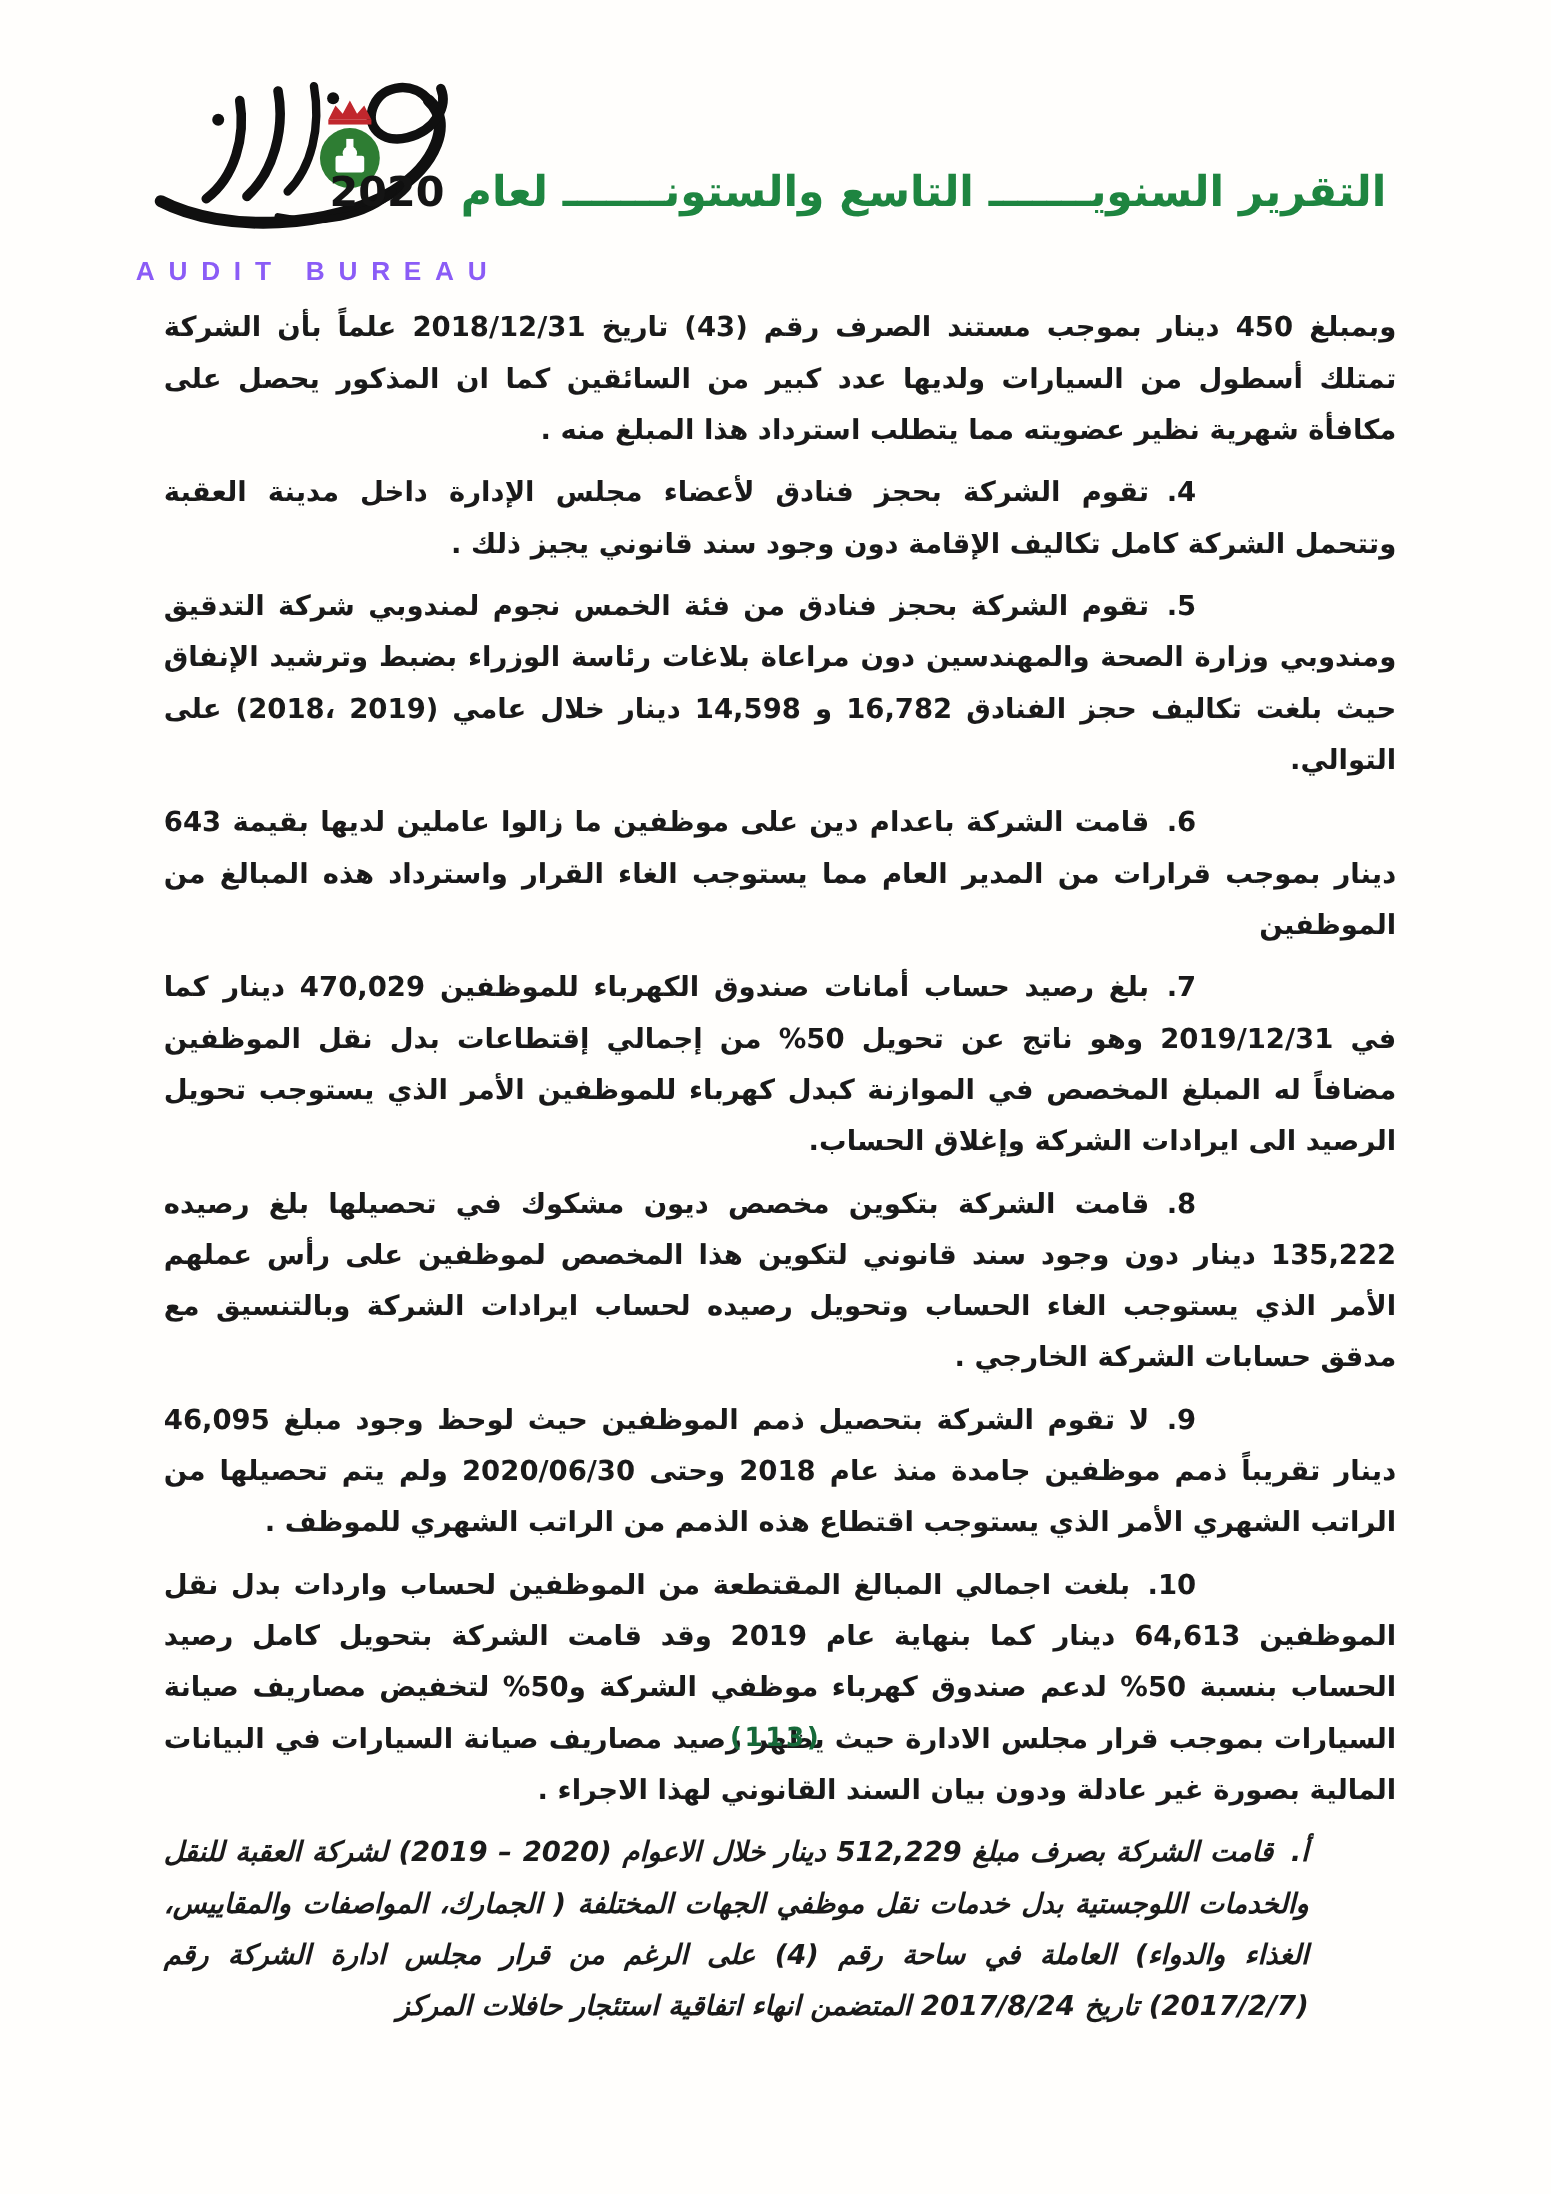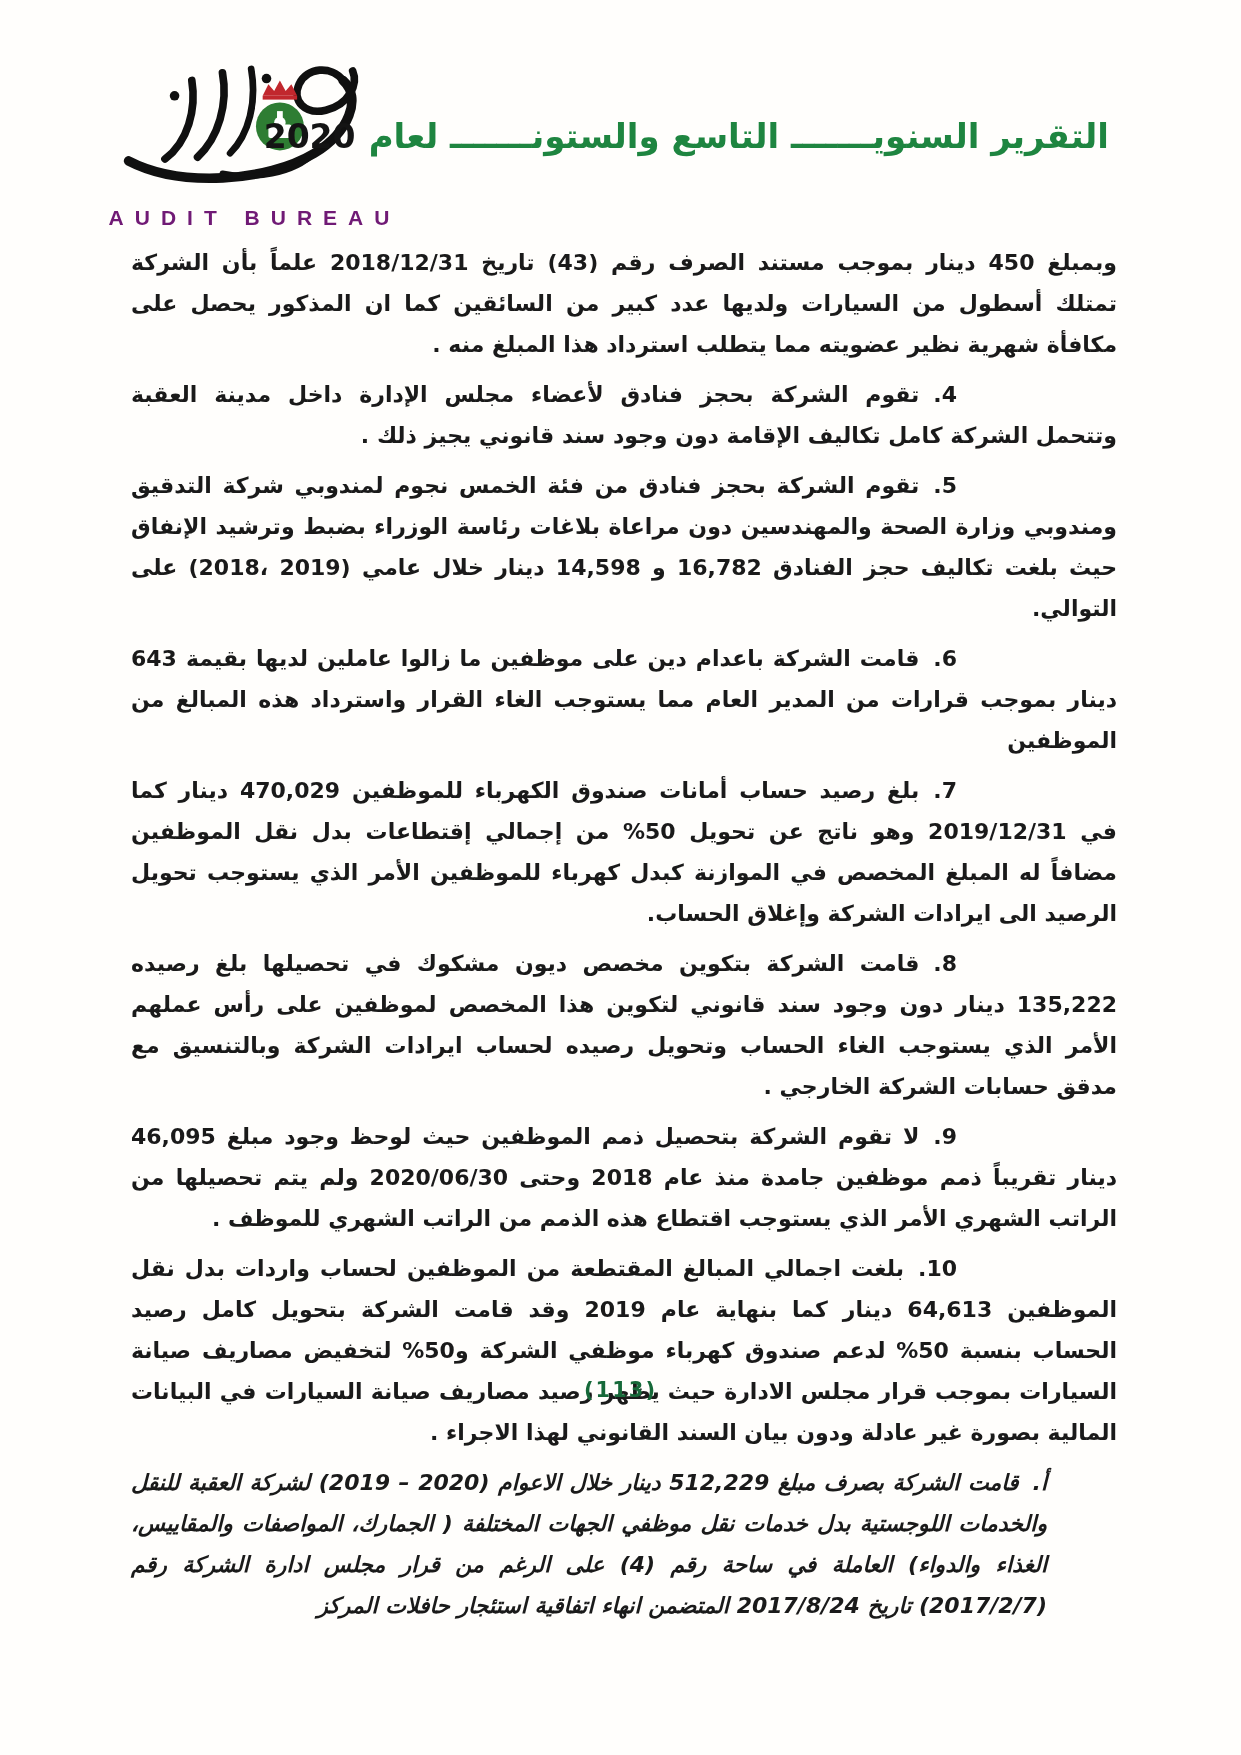--- a/index.html
+++ b/index.html
@@ -18,26 +18,26 @@
   .header { position: absolute; top: 46px; left: 0; right: 0; height: 195px; }
   .logo { position: absolute; left: 102px; top: 0; width: 305px; }
   .logo svg { display: block; margin: 0 auto; }
   .logo-en {
     margin-top: 2px;
     text-align: center;
     font-family: "Liberation Sans", sans-serif;
     font-size: 21px;
     font-weight: 700;
     letter-spacing: 11px;
-    color: #701a75;
+    color: #8b5cf6;
     white-space: nowrap;
   }
   .title-wrap {
     position: absolute;
-    top: 70px;
+    top: 88px;
     right: 132px;
     direction: rtl;
     white-space: nowrap;
   }
   .title-ar {
     font-size: 34px;
     font-weight: 700;
     color: #1e8540;
   }
   .title-year {

